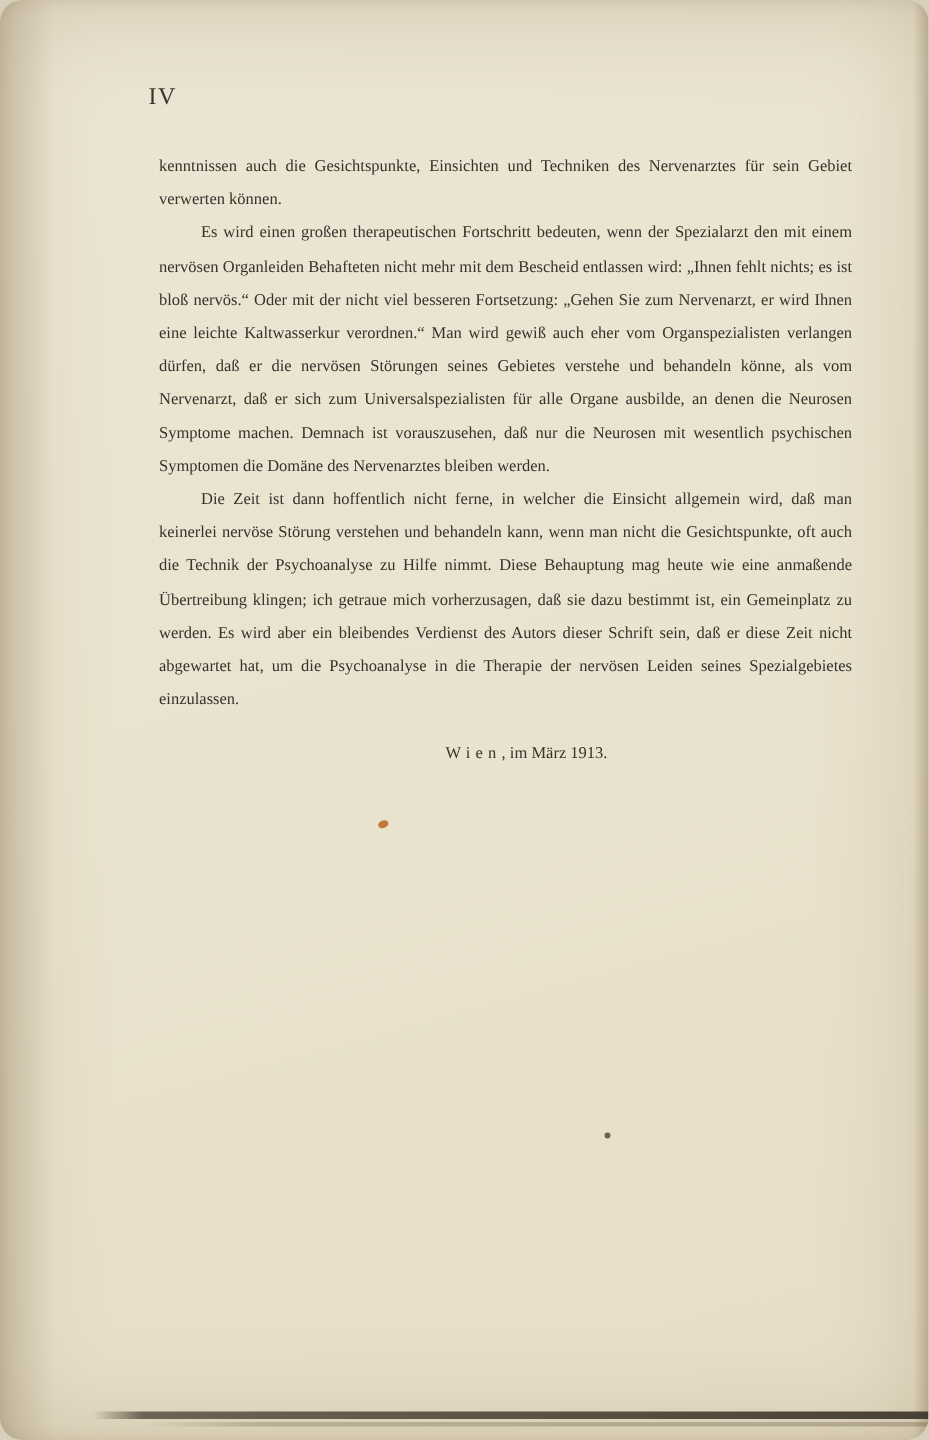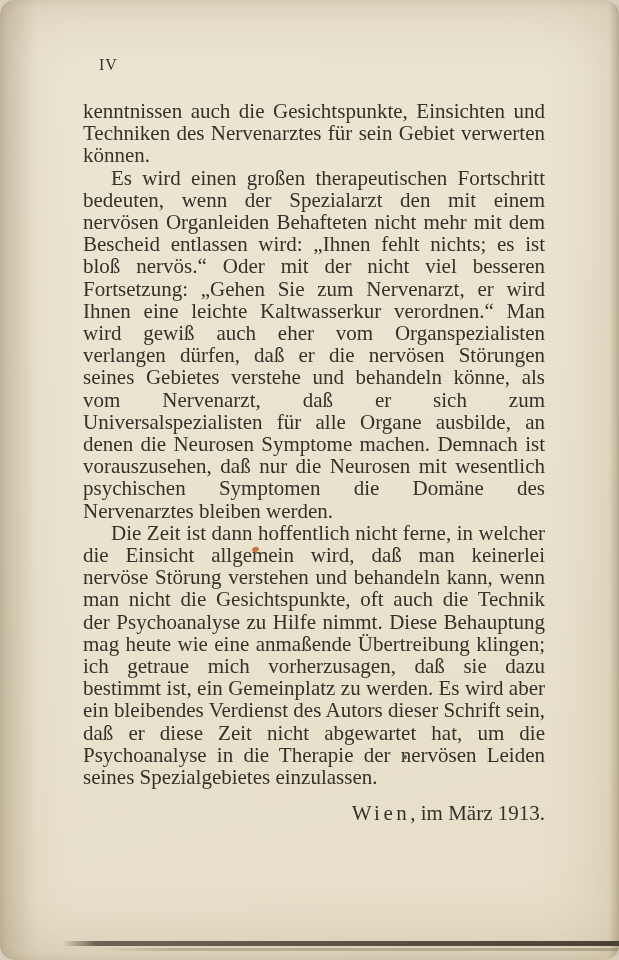--- a/index.html
+++ b/index.html
@@ -22,41 +22,41 @@
   .page-number {
     position: absolute;
     left: 99px;
     top: 56px;
     font-size: 16px;
     letter-spacing: 1px;
     color: #3a362e;
   }
   .text-block {
     position: absolute;
-    left: 83px;
+    left: 106px;
     top: 100px;
     width: 462px;
-    font-size: 21px;
+    font-size: 11px;
     line-height: 22.2px;
     text-align: justify;
     color: #35322b;
   }
   .para {
     margin: 0;
     padding: 0;
     text-indent: 28px;
   }
   .para.no-indent {
     text-indent: 0;
   }
   .signature {
     margin: 14px 0 0 0;
     padding: 0;
     text-indent: 28px;
-    text-align: right;
+    text-align: center;
   }
   .signature .place {
     letter-spacing: 3.5px;
   }
   .speck {
     position: absolute;
     left: 252px;
     top: 547px;
     width: 7px;
     height: 5px;

